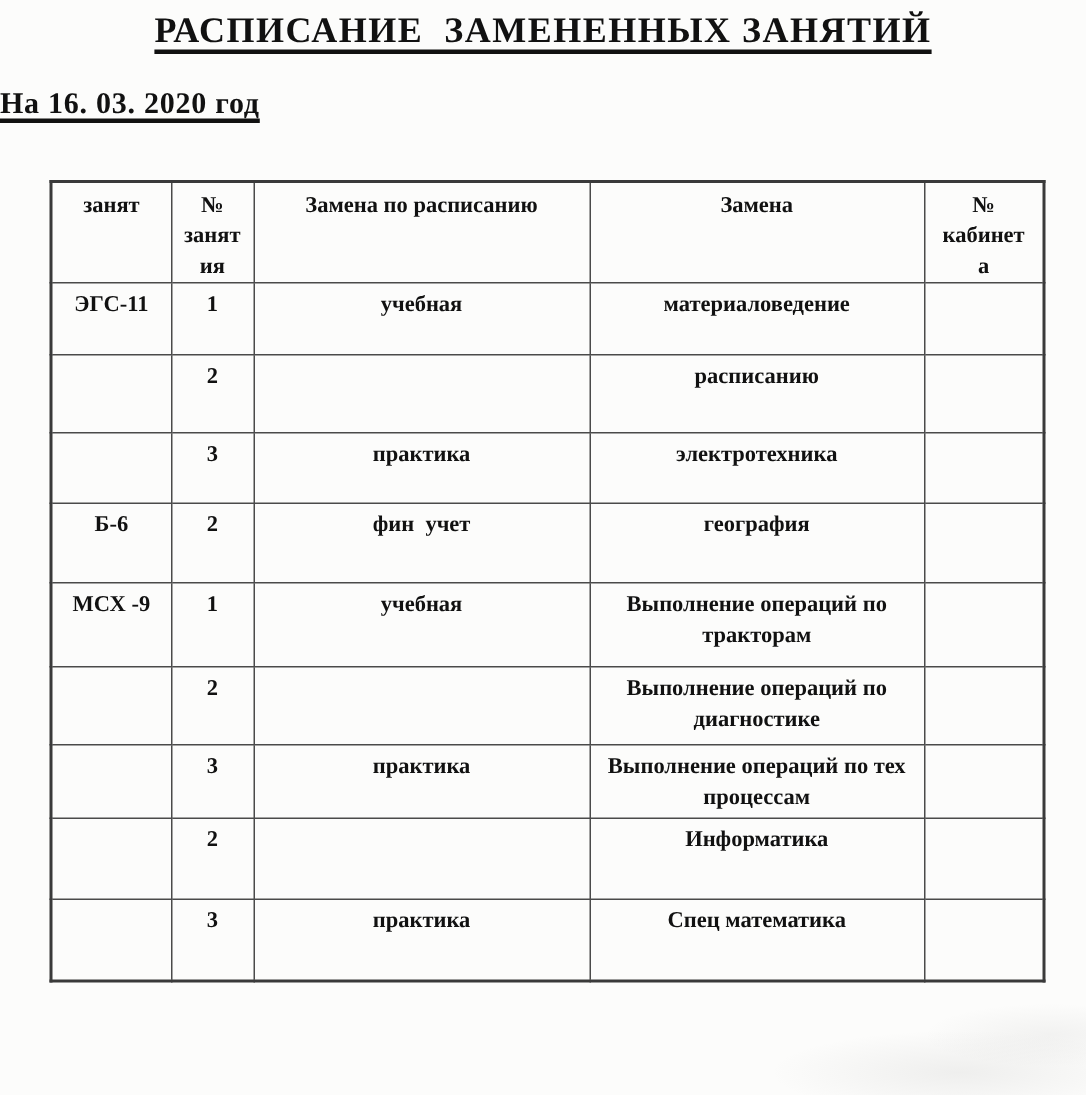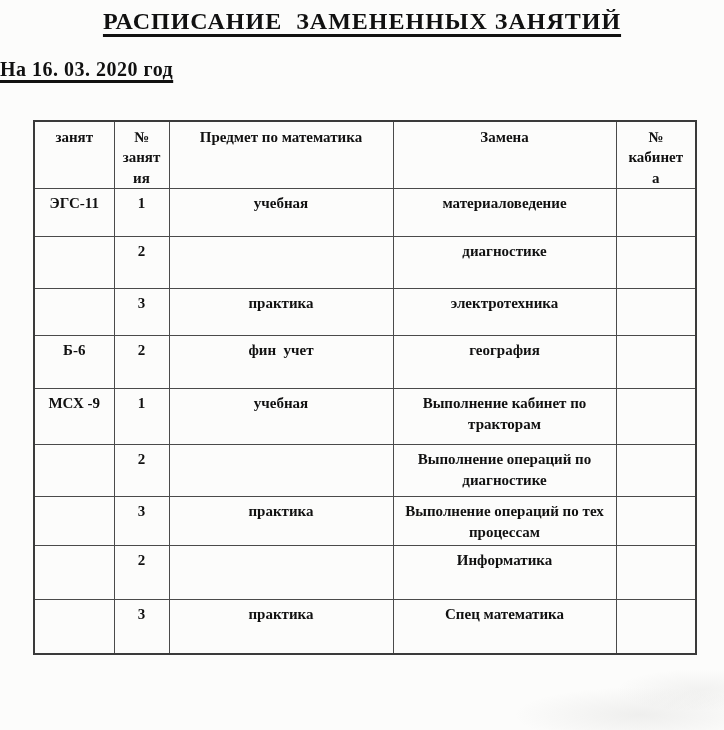--- a/index.html
+++ b/index.html
@@ -98,61 +98,61 @@
       <col style="width:224px">
       <col style="width:223px">
       <col style="width:80px">
     </colgroup>
     <thead>
       <tr style="height:64px">
         <th class="h-group">занят</th>
         <th class="h-lesson">№
 занят
 ия</th>
-        <th class="h-subject">Предмет по математика</th>
+        <th class="h-subject">Замена по расписанию</th>
         <th class="h-repl">Замена</th>
         <th class="h-room">№
 кабинет
 а</th>
       </tr>
     </thead>
     <tbody>
       <tr style="height:48px">
         <td class="c-group">ЭГС-11</td>
         <td>1</td>
         <td>учебная</td>
         <td>материаловедение</td>
         <td></td>
       </tr>
       <tr style="height:52px">
         <td class="c-group"></td>
         <td>2</td>
         <td></td>
-        <td>диагностике</td>
+        <td>расписанию</td>
         <td></td>
       </tr>
       <tr style="height:47px">
         <td class="c-group"></td>
         <td>3</td>
         <td>практика</td>
         <td>электротехника</td>
         <td></td>
       </tr>
       <tr style="height:53px">
         <td class="c-group">Б-6</td>
         <td>2</td>
         <td>фин  учет</td>
         <td>география</td>
         <td></td>
       </tr>
       <tr style="height:56px">
         <td class="c-group">МСХ -9</td>
         <td>1</td>
         <td>учебная</td>
-        <td>Выполнение кабинет по тракторам</td>
+        <td>Выполнение операций по тракторам</td>
         <td></td>
       </tr>
       <tr style="height:52px">
         <td class="c-group"></td>
         <td>2</td>
         <td></td>
         <td>Выполнение операций по диагностике</td>
         <td></td>
       </tr>
       <tr style="height:49px">

